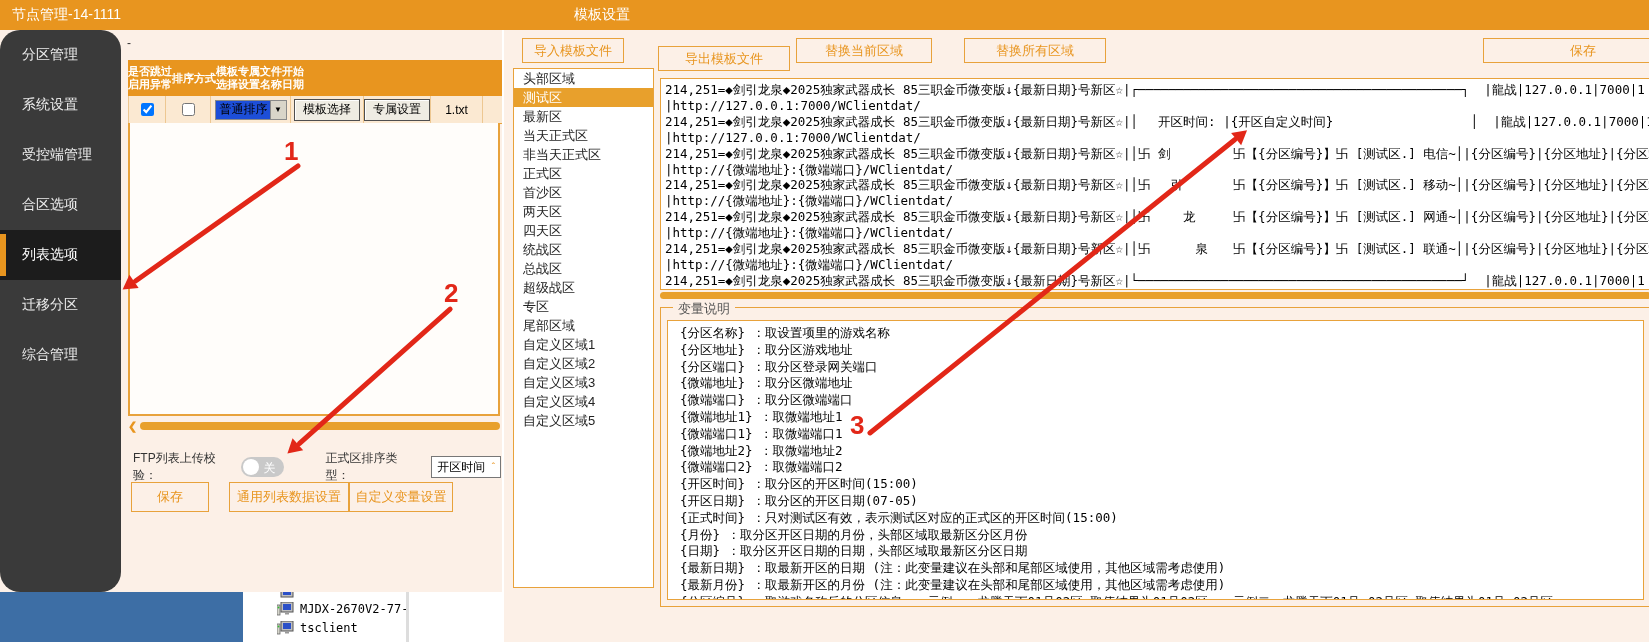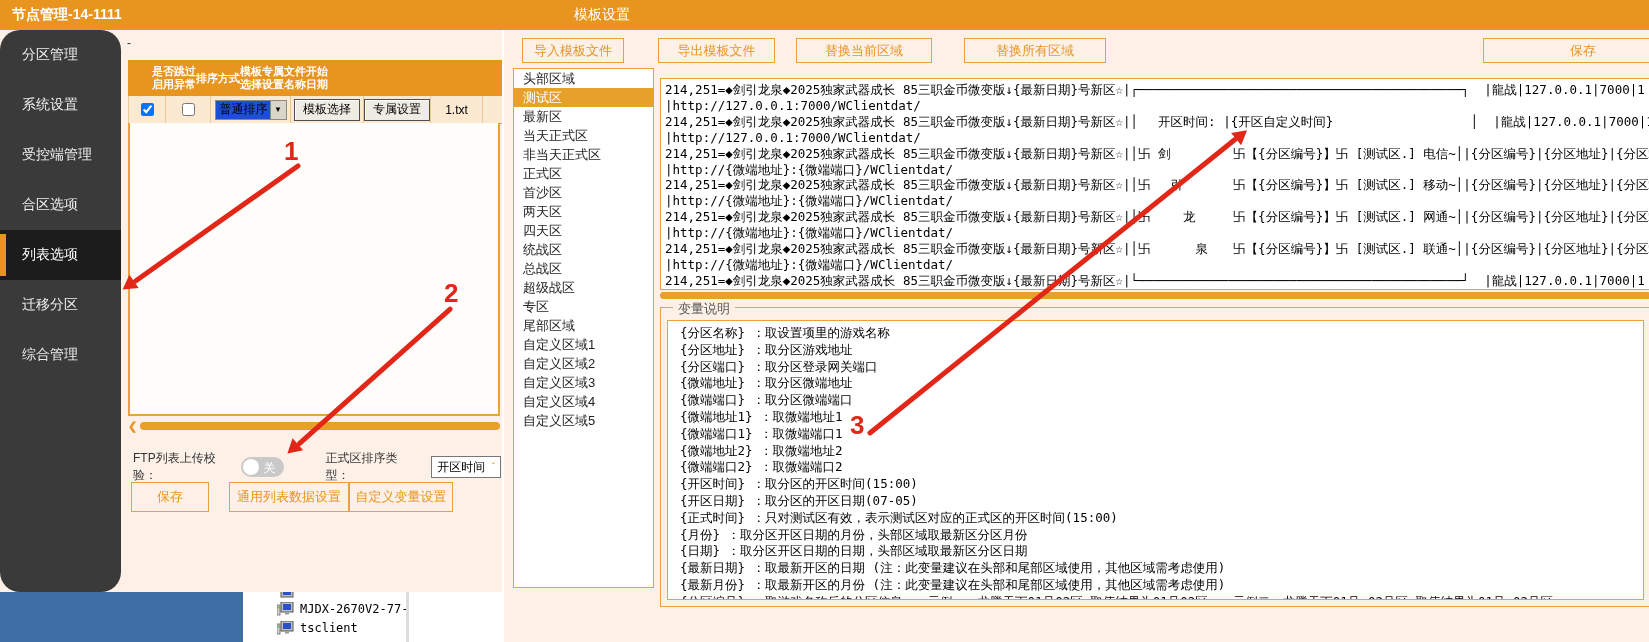--- a/index.html
+++ b/index.html
@@ -15,21 +15,21 @@
   .file-panel { position:absolute; left:243px; top:590px; width:259px; height:52px; background:#FFFFFF; }
   .file-panel .divider { position:absolute; left:163px; top:0; width:3px; height:52px; background:#DDDDDD; }
   .file-row { display:flex; align-items:center; gap:6px; padding:2px 0 2px 34px; height:19px;
     font-family:"DejaVu Sans Mono", monospace; font-size:12px; color:#000; }
   .file-row.partial { height:9px; overflow:hidden; padding-top:0; }
   .pc-icon { width:17px; height:14px; flex:0 0 auto; }
 
   
   .titlebar { position:absolute; top:0; height:30px; background:#E8951F; color:#FFFFFF;
     font-size:14px; display:flex; align-items:center; }
-  .titlebar.left  { left:0; width:502px; padding-left:12px;font-weight:bold; }
+  .titlebar.left  { left:0; width:502px; padding-left:12px; }
   .titlebar.right { left:502px; width:1147px; padding-left:72px; }
 
   
   .win-left { position:absolute; left:0; top:30px; width:502px; height:562px; background:#FCF0E7; overflow:hidden; }
   .sidebar { position:absolute; left:0; top:0; width:121px; height:562px; background:#3A3A3A;border-radius:20px; }
   .side-item { position:relative; height:50px; display:flex; align-items:center; padding-left:22px;
     color:#EDEDED; font-size:14px; cursor:pointer; }
   .side-item.selected { background:#1C1C1C; color:#FFFFFF; }
   .side-item.selected::before { content:""; position:absolute; left:0; top:4px; bottom:4px; width:6px; background:#E8951F; }
   .lw-content { position:absolute; left:121px; top:0; width:381px; height:562px; }
@@ -73,21 +73,21 @@
   .o-btn.b-save { width:78px; margin-right:20px; }
   .o-btn.b-general { width:120px; }
   .o-btn.b-custom { width:104px; }
 
   
   .win-right { position:absolute; left:502px; top:30px; width:1147px; height:612px; background:#FCF0E7; overflow:hidden;
     border-left:2px solid #FFF; }
   .toolbar-btn { position:absolute; top:8px; height:25px; background:#FCF0E7; border:1px solid #E8A23B;
     color:#E8951F; font-size:13px; display:flex; align-items:center; justify-content:center; cursor:pointer; }
   .tb-import  { left:18px;  width:102px; }
-  .tb-export  { left:154px; width:117px; }
+  .tb-export  { left:154px; width:132px;margin-top:8px; }
   .tb-replace-cur { left:292px; width:136px; }
   .tb-replace-all { left:460px; width:142px; }
   .tb-save    { left:979px; width:200px; }
 
   .region-list { position:absolute; left:9px; top:38px; width:141px; height:520px;
     background:#FFF; border:1px solid #E8A23B; overflow:hidden; }
   .region-item { height:19px; display:flex; align-items:center; padding-left:9px; font-size:13px; color:#222; cursor:pointer; }
   .region-item.selected { background:#E8A02C; color:#FFF; }
 
   .editor { position:absolute; left:156px; top:48px; width:991px; height:212px; background:#FFF;
@@ -198,21 +198,21 @@
             <span>综合管理</span>
           </div>
         </div>
     </div>
 
     <div class="lw-content">
       <div class="content-dash">-</div>
 
       <div class="grid">
         <div class="grid-head">
-          <div style="display:flex;padding-left:24px;">
+          <div style="display:flex;">
 
               <div class="gh-cell">是否
 启用</div>
 
               <div class="gh-cell">跳过
 异常</div>
 
               <div class="gh-cell">排序方式</div>
 
               <div class="gh-cell">模板

